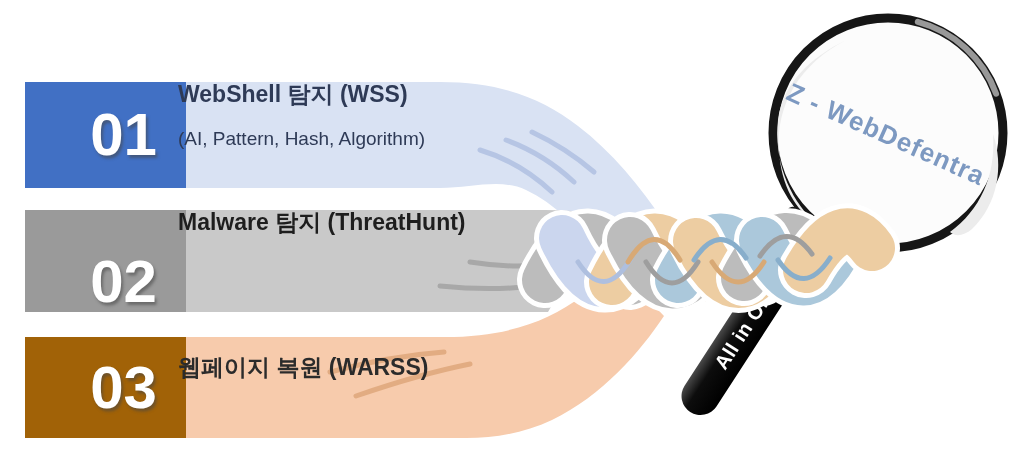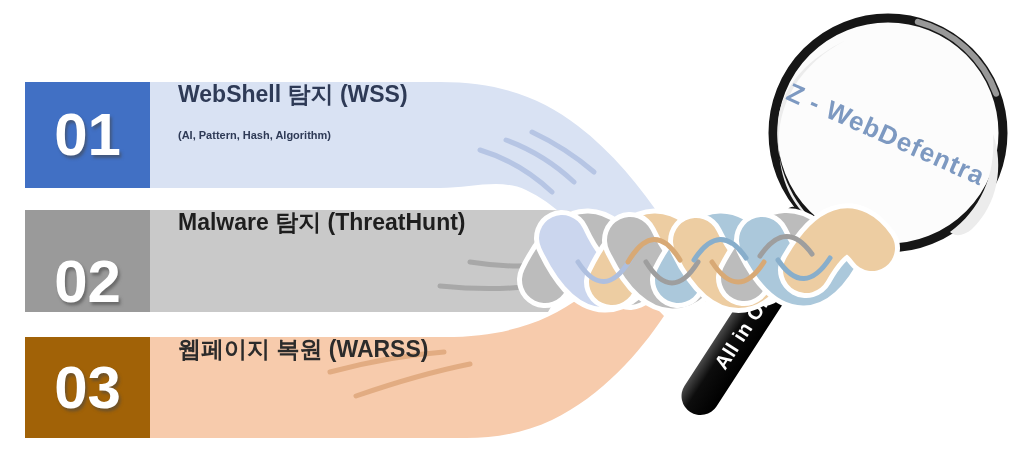--- a/index.html
+++ b/index.html
@@ -7,34 +7,34 @@
        font-family:"Liberation Sans","DejaVu Sans",sans-serif;}
   .stage{position:absolute;inset:0;width:1024px;height:457px;}
   svg.art{position:absolute;left:0;top:0;width:1024px;height:457px;display:block;}
 
   .row{position:absolute;left:0;display:flex;align-items:center;}
   .row1{top:82px;height:106px;}
   .row2{top:210px;height:102px;}
   .row3{top:337px;height:101px;}
 
   .numblock{position:absolute;left:25px;top:0;width:125px;height:100%;
-            display:flex;align-items:center;justify-content:center;}
+            display:flex;align-items:center;justify-content:center;padding-left:36px;}
   .numblock span{color:#ffffff;font-weight:700;font-size:60px;line-height:1;
                  text-shadow:2px 3px 3px rgba(70,70,70,.55);}
   .nb1{background:#4170c4;}
   .nb2{background:#9a9a9a;align-items:flex-end;}
   .nb3{background:#a16207;}
 
   .rowtext{position:absolute;left:178px;top:0;height:100%;display:flex;
            flex-direction:column;gap:22px;}
   .title{font-weight:700;font-size:23px;line-height:1.1;white-space:nowrap;}
-  .subtitle{font-weight:700;font-size:11px;line-height:1.1;white-space:nowrap;}
+  .subtitle{font-weight:400;font-size:19px;line-height:1.1;white-space:nowrap;}
   .t1{color:#2e3a56;} .s1{color:#2e3a56;}
   .t2{color:#1e1e1e;} .s2{color:#1e1e1e;}
-  .t3{color:#2b2b2b;}
+  .t3{color:#2b2b2b;margin-top:18px;}
 
   .lens-label{font-weight:700;font-size:26px;letter-spacing:1px;fill:#7d99c1;}
   .handle-label{font-weight:700;font-size:20px;letter-spacing:.5px;fill:#ffffff;}
 </style>
 </head>
 <body>
 
 <div class="stage">
 
   <svg class="art" viewBox="0 0 1024 457" aria-hidden="true">

